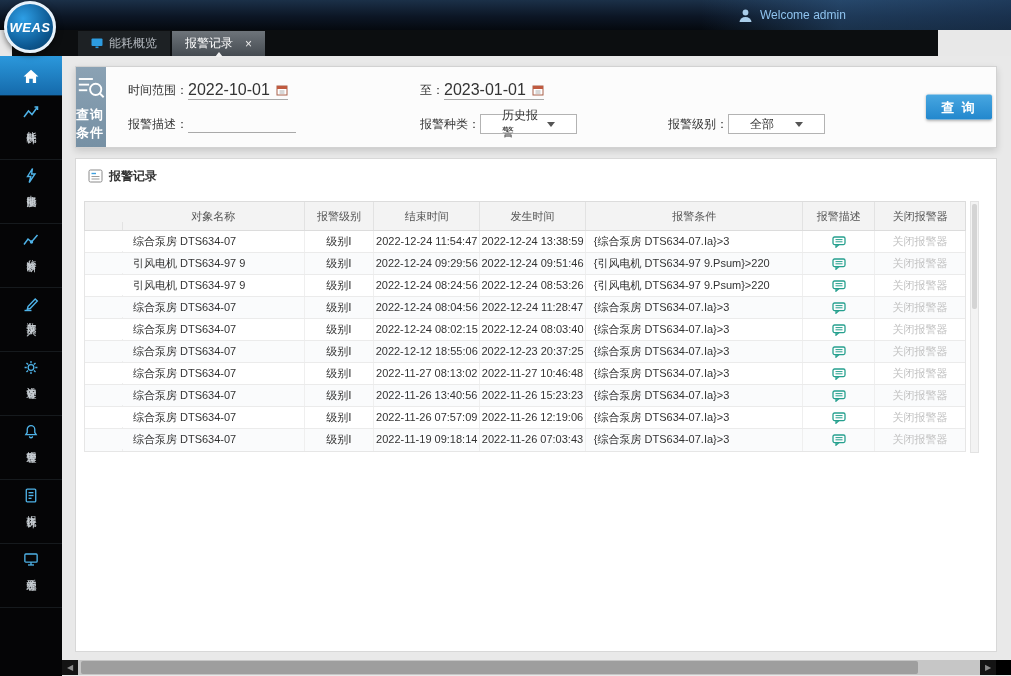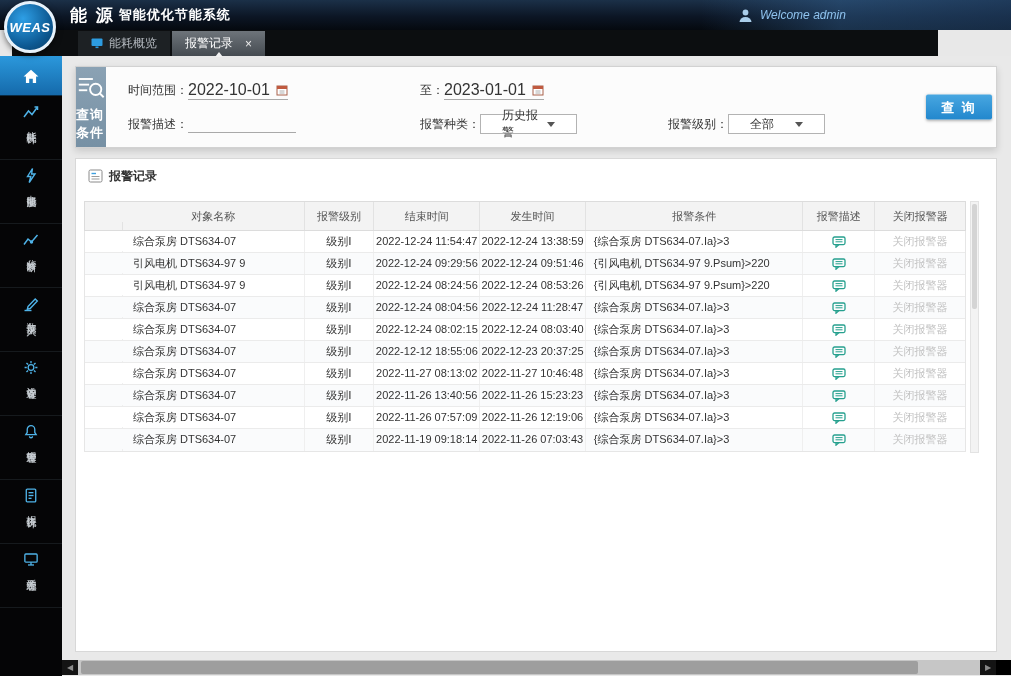--- a/index.html
+++ b/index.html
@@ -13,21 +13,21 @@
             background:linear-gradient(90deg, rgba(46,90,140,0) 0%, rgba(52,100,150,.45) 45%, rgba(34,66,104,.6) 100%); }
   .logo { position:absolute; left:4px; top:1px; width:52px; height:52px; border-radius:50%;
           background:radial-gradient(circle at 35% 32%, #2e9fe6 0%, #0d5a94 62%, #073a63 100%);
           border:3px solid #e7f2fb; box-shadow:0 2px 6px rgba(0,0,0,.55); z-index:40;
           display:flex; align-items:center; justify-content:center; }
   .logo-text { color:#fff; font-style:italic; font-weight:bold; font-size:13px; letter-spacing:.5px; }
   .app-title { position:absolute; left:70px; top:0; height:30px; display:flex; align-items:center; color:#fff; }
   .title-main { font-size:17px; font-weight:bold; letter-spacing:2px; }
   .title-sub  { font-size:13px; font-weight:bold; margin-left:4px; letter-spacing:1px; }
   .welcome { position:absolute; left:738px; top:0; height:30px; display:flex; align-items:center; gap:7px;
-             color:#8fc3ee; font-size:12px; cursor:pointer;font-style:italic; }
+             color:#8fc3ee; font-size:12px; cursor:pointer; }
 
   
   .tabbar { position:absolute; left:12px; top:30px; width:926px; height:26px; background:#0c0e10; z-index:15;
             display:flex; align-items:flex-end; padding-left:66px; }
   .tab { height:25px; display:inline-flex; align-items:center; gap:6px; padding:0 13px;
          font-size:12px; margin-right:2px; cursor:pointer; position:relative; }
   .tab.inactive { background:#1d2124; color:#b5bac0; }
   .tab.active { background:linear-gradient(180deg,#6e747a 0%,#454b51 100%); color:#fff; }
   .tab.active::after { content:""; position:absolute; left:50%; bottom:-1px; transform:translateX(-50%);
          border-left:4px solid transparent; border-right:4px solid transparent; border-bottom:5px solid #f2f2f2; }
@@ -112,24 +112,20 @@
   .hs-thumb { position:absolute; left:3px; top:1px; bottom:1px; right:62px; background:#9e9e9e; border-radius:2px; cursor:grab; }
   .hs-corner { width:15px; background:#000; flex:0 0 auto; }
 
   svg { display:block; }
 </style>
 </head>
 <body>
 
 <header class="topbar">
   <div class="topbar-accent"></div>
-  <div class="app-title">
-    <span class="title-main">能 源</span>
-    <span class="title-sub">智能优化节能系统</span>
-  </div>
   <div class="welcome">
     <span>
       <svg width="15" height="15" viewBox="0 0 16 16">
           <circle cx="8" cy="4.8" r="3.1" fill="#a9cdea"></circle>
           <path d="M1.6 15 a6.4 5.4 0 0 1 12.8 0 Z" fill="#a9cdea"></path>
         </svg>
     </span>
     <span>Welcome admin</span>
   </div>
 </header>

